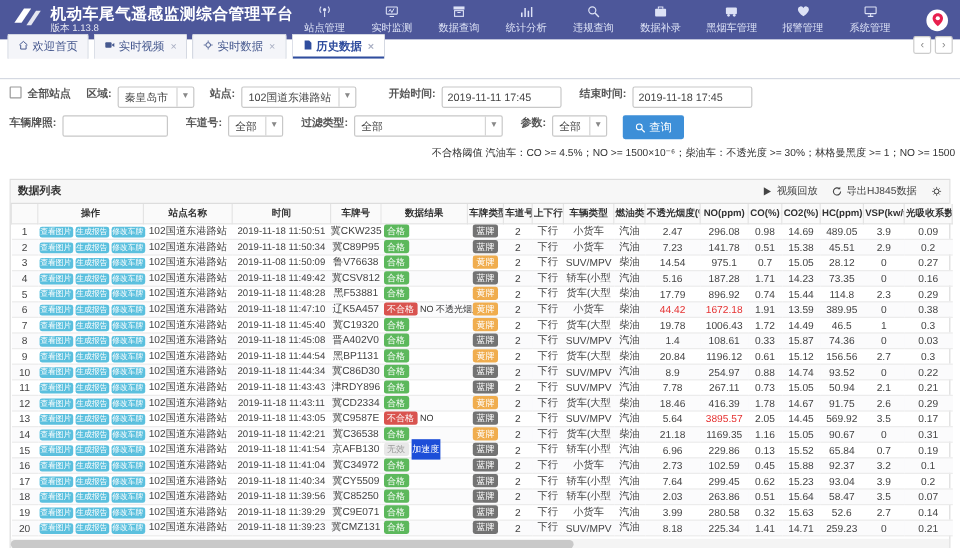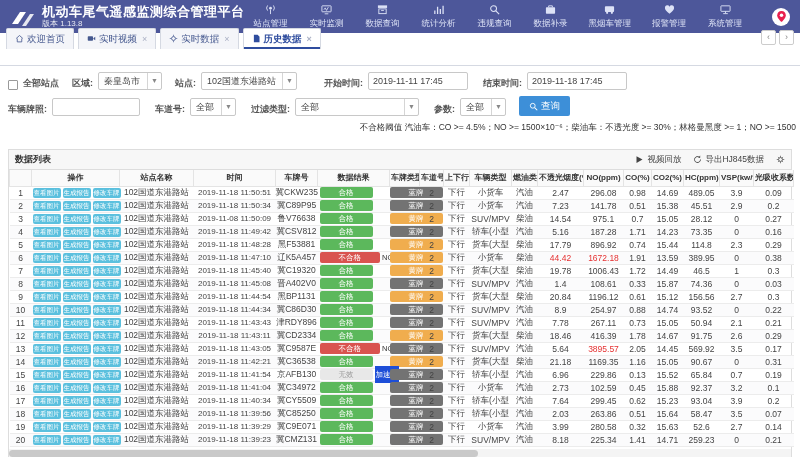--- a/index.html
+++ b/index.html
@@ -1,20 +1,20 @@
 <!DOCTYPE html>
 <html><head>
 <meta charset="utf-8">
 <style>
   * { box-sizing: border-box; }
   html,body { margin:0; padding:0; width:800px; height:457px; overflow:hidden;
     background:#fff; font-family:"Liberation Sans","DejaVu Sans",sans-serif; }
   
   .navbar { height:33px; background:#4d579a; display:flex; align-items:center; padding:0 10px; color:#fff; }
-  .brand { display:flex; align-items:flex-end; gap:6px; }
+  .brand { display:flex; align-items:flex-start; gap:6px; }
   .brand-text .title { font-size:13px; font-weight:bold; letter-spacing:.5px; line-height:14px; }
   .brand-text .version { font-size:8px; opacity:.85; line-height:9px; }
   .nav-items { display:flex; margin-left:8px; gap:20px; }
   .nav-item { display:flex; flex-direction:column; align-items:center; gap:1px;
     font-size:8.5px; color:#dde2f6; cursor:pointer; min-width:36px; }
   .nav-item svg { width:11px; height:11px; color:#dde2f6; }
   .pin-wrap { margin-left:auto; width:18px; height:18px; border-radius:50%; background:#fff;
     display:flex; align-items:center; justify-content:center; }
   .pin-wrap svg { width:13px; height:13px; }
   
@@ -23,21 +23,21 @@
     background:#f4f5f9; border:1px solid #d5d9e2; border-bottom:none; border-radius:2px 2px 0 0; cursor:pointer; }
   .tab svg { width:9px; height:9px; color:#46598f; }
   .tab .close { color:#aab0c4; font-size:9px; margin-left:2px; }
   .tab.active { background:#fff; font-weight:bold; color:#2f4d9e; box-shadow:inset 0 -2px 0 #2f4d9e; }
   .tab.active svg { color:#2f4d9e; }
   .tab-scrolls { margin-left:auto; display:flex; gap:3px; margin-bottom:4px; }
   .tsbtn { width:15px; height:15px; border:1px solid #ccc; border-radius:2px; font-size:9px; line-height:13px;
     text-align:center; color:#888; cursor:pointer; background:#fff; }
   
   .filters { padding:6px 8px 0; font-size:9px; color:#444; }
-  .frow { display:flex; align-items:flex-end; gap:5px; margin-bottom:6px; white-space:nowrap; }
+  .frow { display:flex; align-items:flex-start; gap:5px; margin-bottom:6px; white-space:nowrap; }
   .flabel { font-weight:bold; color:#555; }
   .cb { width:10px; height:10px; border:1px solid #9a9a9a; background:#fff; display:inline-block; border-radius:1px; cursor:pointer; }
   .sel { display:inline-flex; align-items:stretch; border:1px solid #c8c8c8; border-radius:2px; height:18px; background:#fff; cursor:pointer; }
   .sel .val { padding:0 5px; font-size:9px; color:#444; display:flex; align-items:center; }
   .sel .arr { width:14px; border-left:1px solid #d5d5d5; text-align:center; color:#888; font-size:7px; line-height:16px; }
   .inp { border:1px solid #c8c8c8; border-radius:2px; height:18px; padding:0 4px; font-size:9px; color:#444; font-family:inherit; background:#fff; }
   .w-area .val{min-width:48px} .w-site .val{min-width:80px} .w-lane .val{min-width:30px}
   .w-filter .val{min-width:108px} .w-param .val{min-width:30px}
   .inp-date{width:100px} .inp-plate{width:88px}
   .btn-query { background:#3d8fd8; color:#fff; border:none; border-radius:2px; height:20px; padding:0 10px;
@@ -55,21 +55,21 @@
   table { border-collapse:collapse; table-layout:fixed; width:784px; }
   thead th { background:#fafafa; border:1px solid #e4e4e4; border-top:none; font-size:8px; color:#333;
     height:16px; font-weight:bold; padding:0 1px; overflow:hidden; white-space:nowrap; }
   tbody td { border-bottom:1px solid #ececec; font-size:8.5px; color:#444; height:12px;
     text-align:center; white-space:nowrap; padding:0; }
   tbody tr:nth-child(even){ background:#fbfbfc; }
   .c-time { font-size:8px; }
   .c-res { text-align:left; padding-left:2px; }
   .opbtn { background:#5bc0de; color:#fff; border:none; border-radius:2px; font-size:6.5px;
     padding:1px 1px; margin:0 1px; line-height:1.2; cursor:pointer; font-family:inherit; }
-  .badge { display:inline-block; border-radius:2px; font-size:7.5px; padding:1px 19px; color:#fff; line-height:1.2; }
+  .badge { display:inline-block; border-radius:2px; font-size:7.5px; padding:1px 3px; color:#fff; line-height:1.2; }
   .badge.pass{background:#5cb85c} .badge.fail{background:#d9534f}
   .badge.invalid{background:#e8e8e8;color:#9a9a9a}
   .badge.blue{background:#737373} .badge.yellow{background:#f0ad4e}
   .remark{ margin-left:2px; font-size:7.5px; color:#333; }
   .remark.hl{ background:#1d4ed8; color:#fff; padding:4px 1px; }
   td.red{ color:#e53131; }
   .hscroll { height:9px; background:#f4f4f4; margin-top:2px; position:relative; }
   .hthumb { position:absolute; left:0; top:1px; height:7px; width:60%; background:#c9c9c9; border-radius:4px; cursor:pointer; }
   
   .pager { display:flex; align-items:center; gap:3px; padding:5px 10px; font-size:9px; color:#555; }

